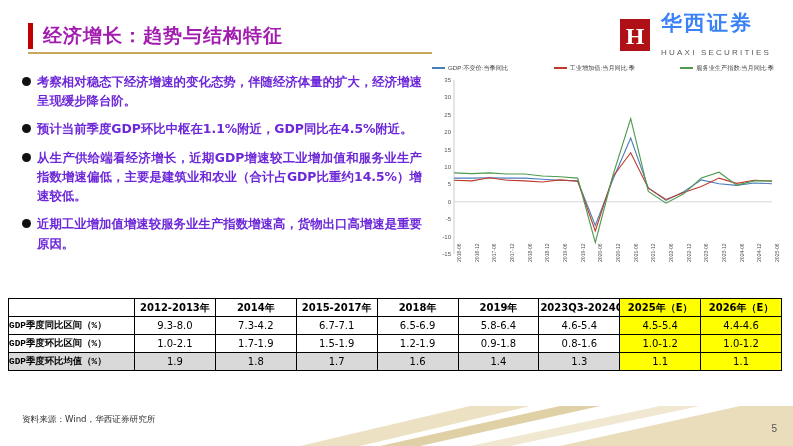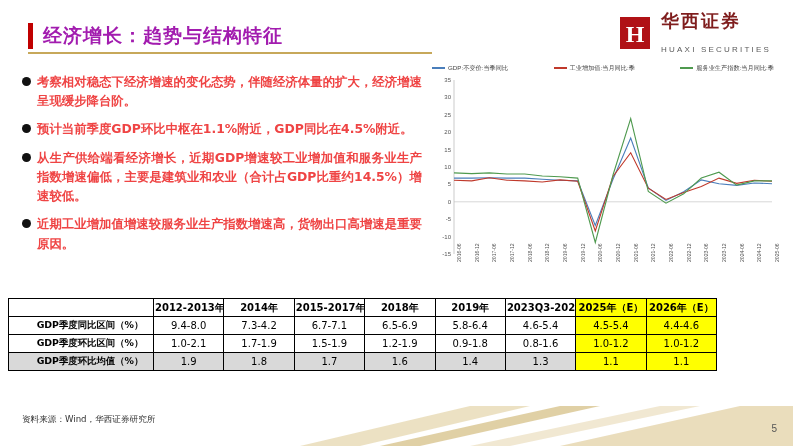--- a/index.html
+++ b/index.html
@@ -29,41 +29,41 @@
   }
 
   
   .logo{
     position:absolute;right:22px;top:12px;display:flex;align-items:center;
   }
   .logo-mark{
     width:34px;height:36px;margin-right:9px;position:relative;
   }
   .logo-text-cn{
-    font-size:18px;font-weight:bold;color:#7f1d1d;letter-spacing:2px;line-height:1.05;
+    font-size:21px;font-weight:bold;color:#3b82f6;letter-spacing:2px;line-height:1.05;
     font-family:"DejaVu Sans","Liberation Sans",sans-serif;
   }
   .logo-text-en{
     font-size:8px;color:#5a5a5a;letter-spacing:2.2px;margin-top:14px;
     font-family:"Liberation Sans",sans-serif;
   }
 
   
   .bullets{
     position:absolute;left:22px;top:72px;width:400px;
   }
   .bullet{
     display:flex;align-items:flex-start;margin-bottom:9px;
   }
   .bullet-dot{
     flex:0 0 auto;width:9px;height:9px;border-radius:50%;background:#111;
     margin-top:5px;margin-right:6px;
   }
   .bullet-text{
-    font-size:12.4px;line-height:1.55;color:#ef4444;font-weight:bold;
+    font-size:12.4px;line-height:1.55;color:#6d28d9;font-weight:bold;
     font-family:"DejaVu Sans","Liberation Sans",sans-serif;
     text-align:justify;
   }
 
   
   .chart-box{
     position:absolute;left:428px;top:62px;width:350px;height:228px;
     background:#fff;
   }
   .chart-legend{
@@ -81,34 +81,34 @@
   .xlabels span{
     position:absolute;font-size:5.1px;color:#555;
     transform-origin:left top;transform:rotate(-90deg);
     white-space:nowrap;font-family:"Liberation Sans",sans-serif;
   }
 
   
   .table-wrap{
     position:absolute;left:8px;top:298px;width:777px;
   }
-  table{border-collapse:collapse;width:709px;table-layout:fixed;}
+  table{border-collapse:collapse;width:774px;table-layout:fixed;}
   th,td{
     border:1px solid #000;
     font-size:10px;
     text-align:center;
     height:17px;
     padding:0 1px;
     font-family:"DejaVu Sans","Liberation Sans",sans-serif;
     color:#000;
     overflow:hidden;
     white-space:nowrap;
   }
   thead th{font-weight:bold;background:#fff;}
-  .col-label{width:124px;text-align:center;padding-left:19px;font-weight:bold;font-size:9.4px;}
+  .col-label{width:124px;text-align:left;padding-left:0;font-weight:bold;font-size:9.4px;font-family:Liberation Mono, monospace;}
   .row-alt td{background:#d9d9d9;}
   .hl-head{background:#ffff00 !important;margin-top:24px;}
   .hl-cell{background:#ffff00 !important;}
   .hl-cell-alt{background:#ffff00 !important;}
 
   
   .source{
     position:absolute;left:22px;bottom:20px;font-size:8.6px;color:#333;
     font-family:"DejaVu Sans","Liberation Sans",sans-serif;
   }
@@ -234,21 +234,21 @@
           <th>2018年</th>
           <th>2019年</th>
           <th>2023Q3-2024Q4</th>
           <th class="hl-head">2025年（E）</th>
           <th class="hl-head">2026年（E）</th>
         </tr>
       </thead>
       <tbody>
         <tr>
           <td class="col-label">GDP季度同比区间（%）</td>
-          <td>9.4-8.0</td>
+          <td>9.3-8.0</td>
           <td>7.3-4.2</td>
           <td>6.7-7.1</td>
           <td>6.5-6.9</td>
           <td>5.8-6.4</td>
           <td>4.6-5.4</td>
           <td class="hl-cell">4.5-5.4</td>
           <td class="hl-cell">4.4-4.6</td>
         </tr>
         <tr>
           <td class="col-label">GDP季度环比区间（%）</td>

